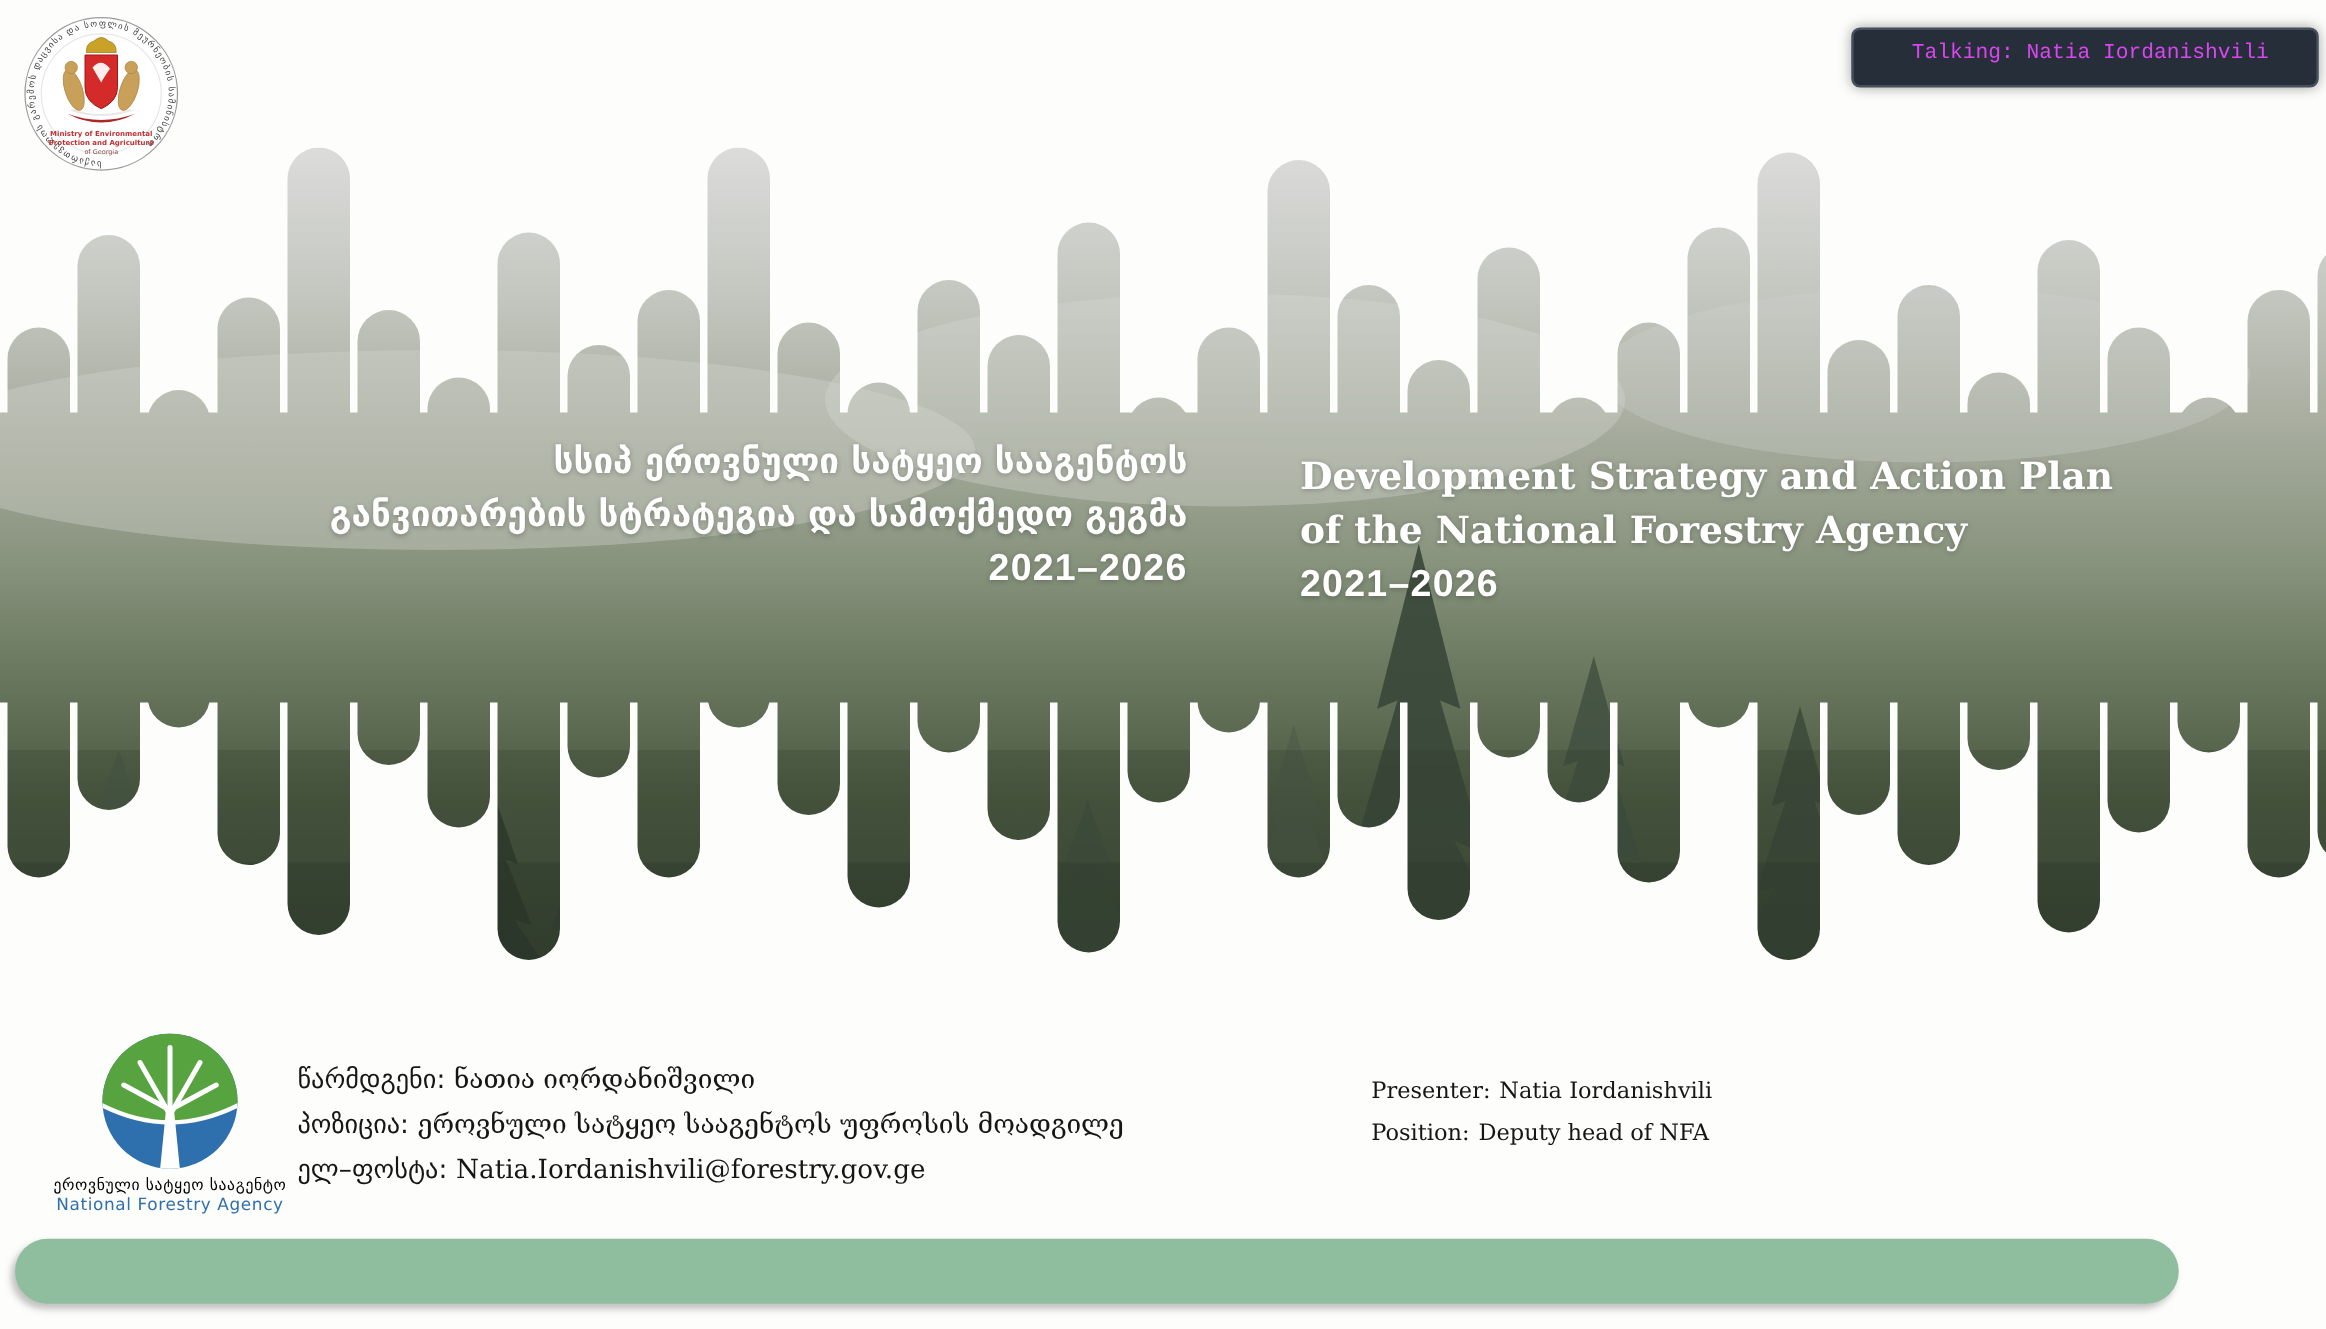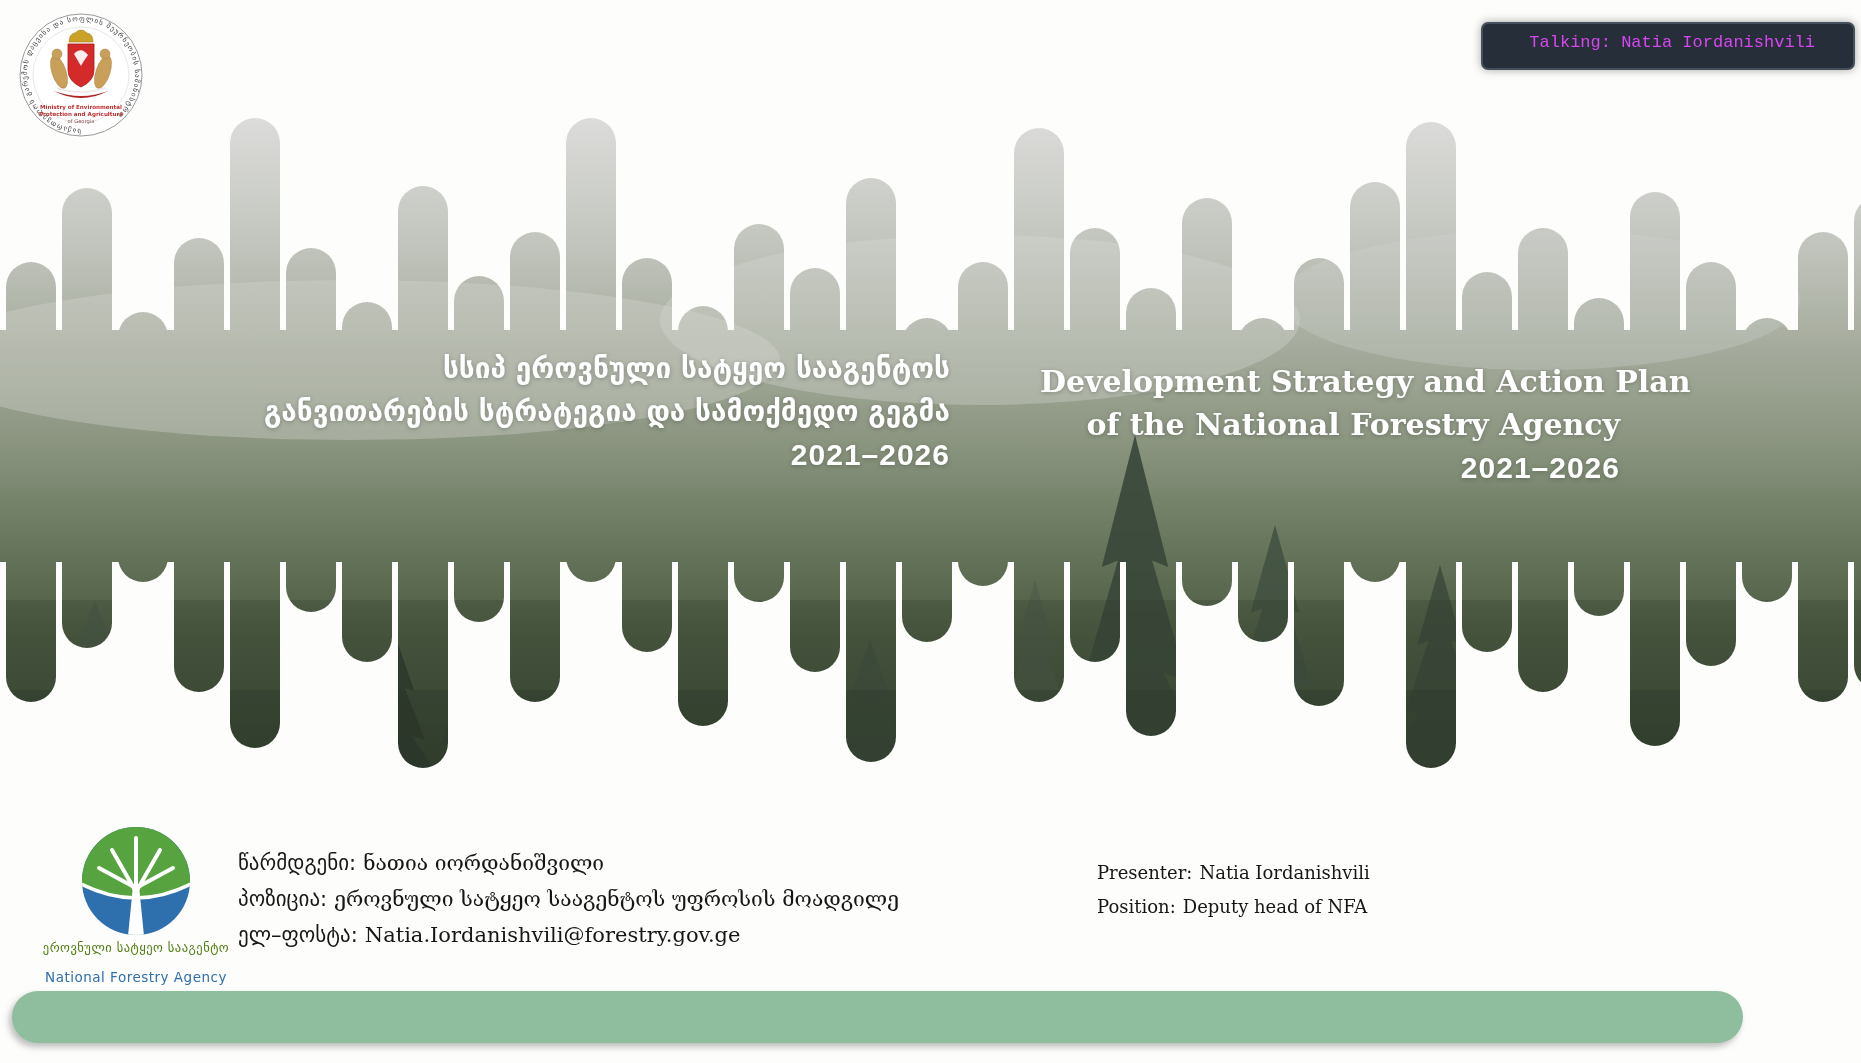--- a/index.html
+++ b/index.html
@@ -22,31 +22,31 @@
   
   .title-ka{
     position:absolute;left:110px;top:347px;width:840px;text-align:right;
     color:#fff;font-weight:bold;font-size:28px;line-height:43px;
     text-shadow:0 1px 4px rgba(40,50,40,.35);white-space:nowrap;
   }
   .title-ka .years, .title-en .years{
     font-family:Liberation Sans, sans-serif;font-size:30px;letter-spacing:1px;
   }
   .title-en{
-    position:absolute;left:1040px;top:360px;width:580px;text-align:right;
+    position:absolute;left:1040px;top:360px;width:580px;text-align:left;
     color:#fff;font-weight:bold;font-size:30px;line-height:43px;
     font-family:"DejaVu Serif","Liberation Serif",serif;
     text-shadow:0 1px 4px rgba(40,50,40,.35);white-space:nowrap;
   }
   
   .seal{position:absolute;left:18px;top:12px;}
   .nfa{position:absolute;left:20px;top:826px;width:232px;text-align:center;}
   .nfa svg{display:block;margin:0 auto;}
-  .nfa-ka{color:#4d7c0f;font-size:12.5px;margin-top:4px;letter-spacing:.5px;}
-  .nfa-en{color:#2e6fae;font-size:13.5px;margin-top:14px;letter-spacing:.5px;}
+  .nfa-ka{color:#000000;font-size:12.5px;margin-top:4px;letter-spacing:.5px;}
+  .nfa-en{color:#2e6fae;font-size:13.5px;margin-top:1px;letter-spacing:.5px;}
   
   .info-ka{
     position:absolute;left:238px;top:845px;
     font-size:21px;line-height:36px;color:#161616;
     font-family:"DejaVu Serif","DejaVu Sans",serif;
   }
   .info-en{
     position:absolute;left:1097px;top:856px;
     font-size:18px;line-height:34px;color:#161616;
     font-family:"DejaVu Serif","Liberation Serif",serif;

